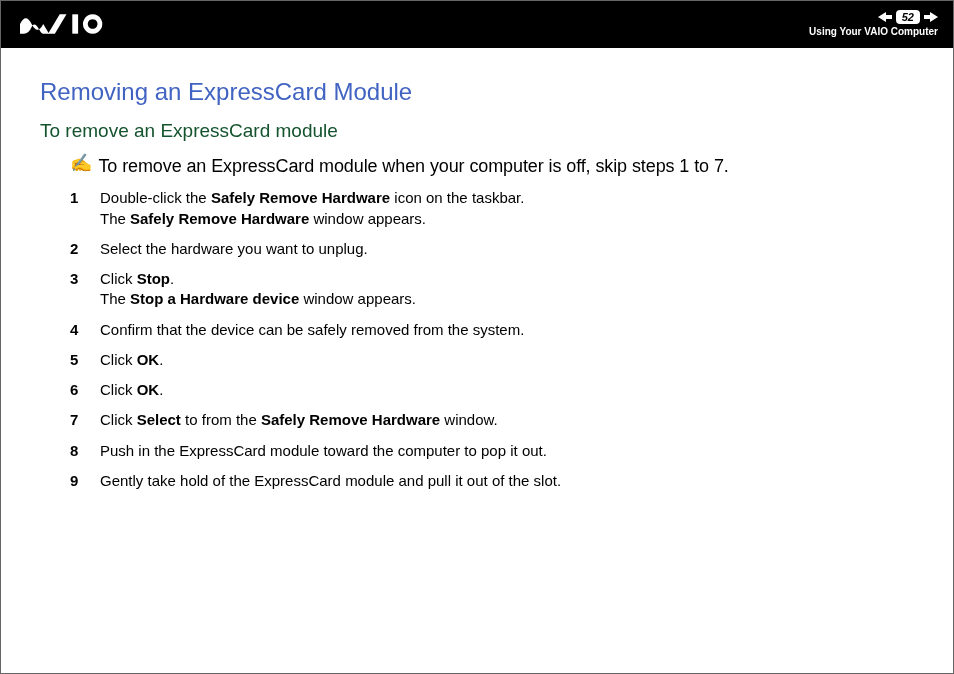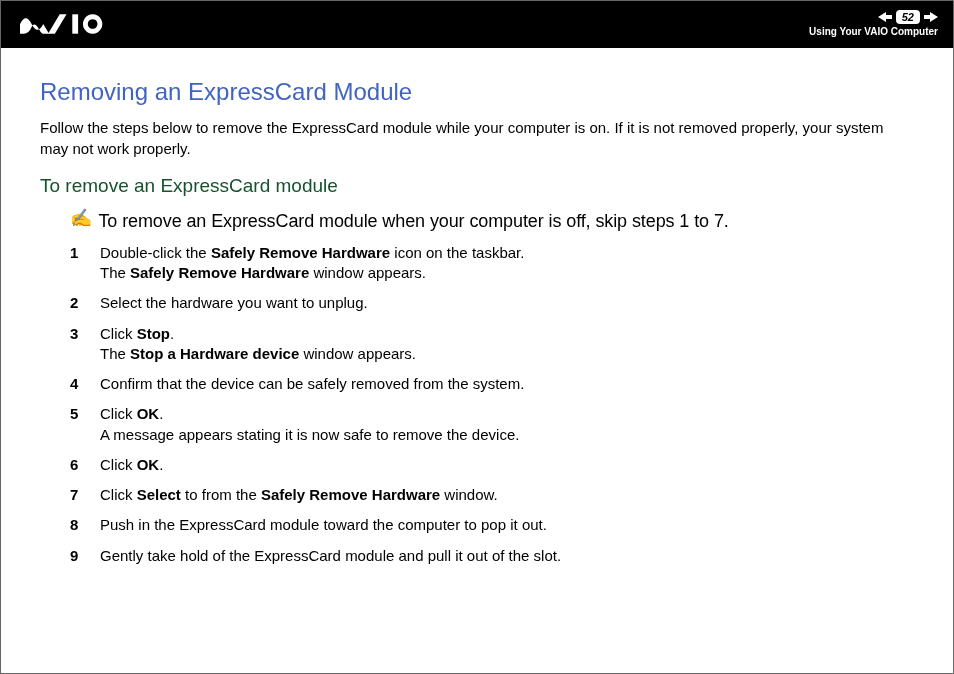--- a/index.html
+++ b/index.html
@@ -113,42 +113,40 @@
             <polygon points="14,5 6,0 6,3 0,3 0,7 6,7 6,10"></polygon>
           </svg>
       </span>
     </div>
     <div class="breadcrumb">Using Your VAIO Computer</div>
   </div>
 </div>
 
 <div class="content">
   <h1 class="title">Removing an ExpressCard Module</h1>
-  <p class="intro">Follow the steps below to remove the ExpressCard module while your computer is on. If it is not removed properly, your system may not work properly.</p>
   <h2 class="sub">To remove an ExpressCard module</h2>
 
   <div class="note-row">
     <span class="note-icon">✍</span>
     <span class="note-text">To remove an ExpressCard module when your computer is off, skip steps 1 to 7.</span>
   </div>
 
   <ol class="steps">
     <li>
       <span>Double-click the </span><span class="b">Safely Remove Hardware</span><span> icon on the taskbar.</span><br>
       <span>The </span><span class="b">Safely Remove Hardware</span><span> window appears.</span>
     </li>
     <li><span>Select the hardware you want to unplug.</span></li>
     <li>
       <span>Click </span><span class="b">Stop</span><span>.</span><br>
       <span>The </span><span class="b">Stop a Hardware device</span><span> window appears.</span>
     </li>
     <li><span>Confirm that the device can be safely removed from the system.</span></li>
     <li>
       <span>Click </span><span class="b">OK</span><span>.</span><br>
-      <span>A message appears stating it is now safe to remove the device.</span>
     </li>
     <li>
       <span>Click </span><span class="b">OK</span><span>.</span>
     </li>
     <li>
       <span>Click </span><span class="b">Select</span><span> to from the </span><span class="b">Safely Remove Hardware</span><span> window.</span>
     </li>
     <li><span>Push in the ExpressCard module toward the computer to pop it out.</span></li>
     <li><span>Gently take hold of the ExpressCard module and pull it out of the slot.</span></li>
   </ol>

